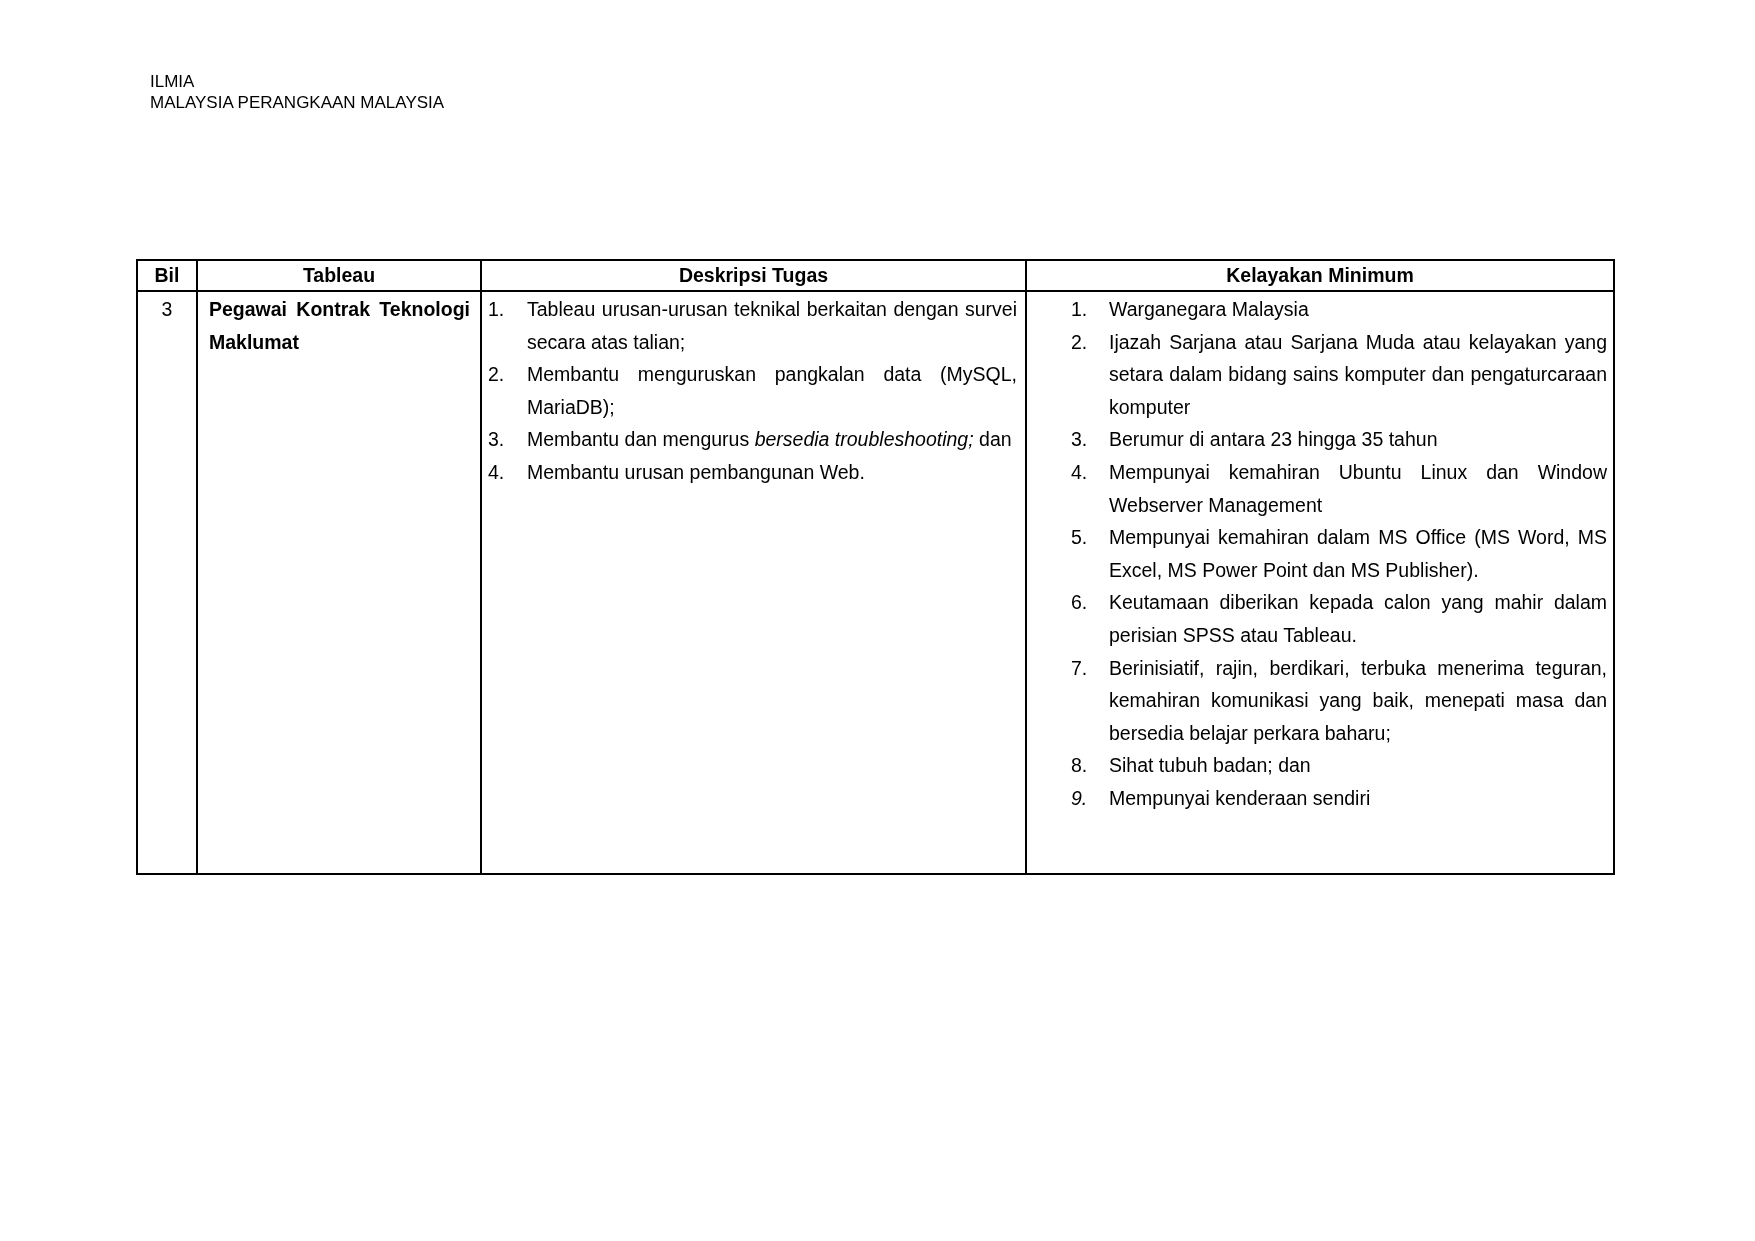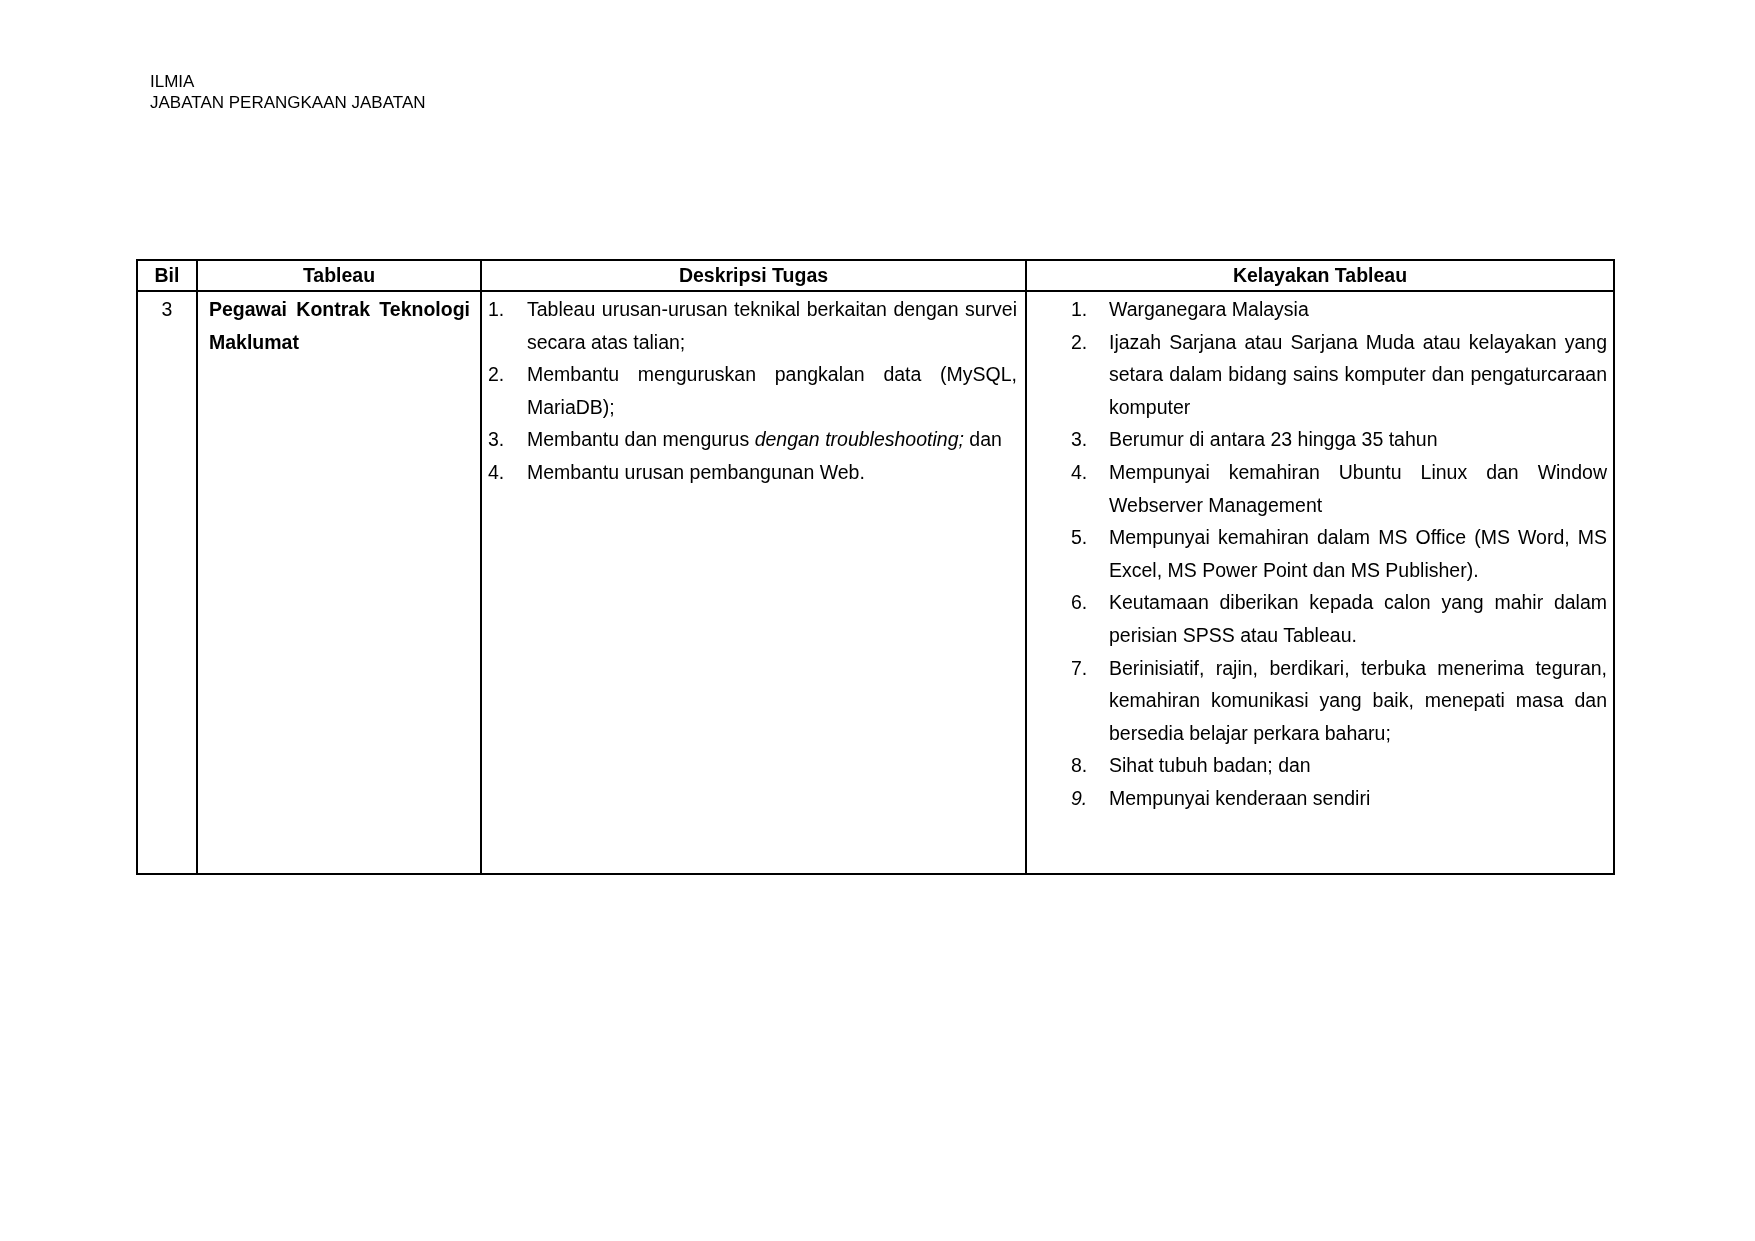--- a/index.html
+++ b/index.html
@@ -62,55 +62,55 @@
   .li .txt { flex: 1 1 auto; text-align: justify; }
   .num.it { font-style: italic; }
 </style>
 </head>
 <body>
 
 <div class="page">
 
   <div class="doc-header">
     <div>ILMIA</div>
-    <div>JABATAN PERANGKAAN JABATAN</div>
+    <div>MALAYSIA PERANGKAAN MALAYSIA</div>
   </div>
 
   <table class="job-table">
     <colgroup>
       <col style="width:60px">
       <col style="width:284px">
       <col style="width:545px">
       <col style="width:588px">
     </colgroup>
     <thead>
       <tr>
         <th>Bil</th>
         <th>Tableau</th>
         <th>Deskripsi Tugas</th>
-        <th>Kelayakan Tableau</th>
+        <th>Kelayakan Minimum</th>
       </tr>
     </thead>
     <tbody>
       <tr>
         <td class="cell-bil">3</td>
         <td class="cell-tugasan">Pegawai Kontrak Teknologi Maklumat</td>
         <td class="cell-deskripsi">
           <div id="desk-list">
               <div class="li">
                 <span class="num">1.</span>
                 <span class="txt"><span>Tableau urusan-urusan teknikal berkaitan dengan survei secara atas talian;</span></span>
               </div>
               <div class="li">
                 <span class="num">2.</span>
                 <span class="txt"><span>Membantu menguruskan pangkalan data (MySQL, MariaDB);</span></span>
               </div>
               <div class="li">
                 <span class="num">3.</span>
-                <span class="txt"><span>Membantu dan mengurus </span><i>dengan troubleshooting;</i><span> dan</span></span>
+                <span class="txt"><span>Membantu dan mengurus </span><i>bersedia troubleshooting;</i><span> dan</span></span>
               </div>
               <div class="li">
                 <span class="num">4.</span>
                 <span class="txt"><span>Membantu urusan pembangunan Web.</span></span>
               </div>
             </div>
         </td>
         <td class="cell-kelayakan">
           <div id="kelay-list">
               <div class="li">

